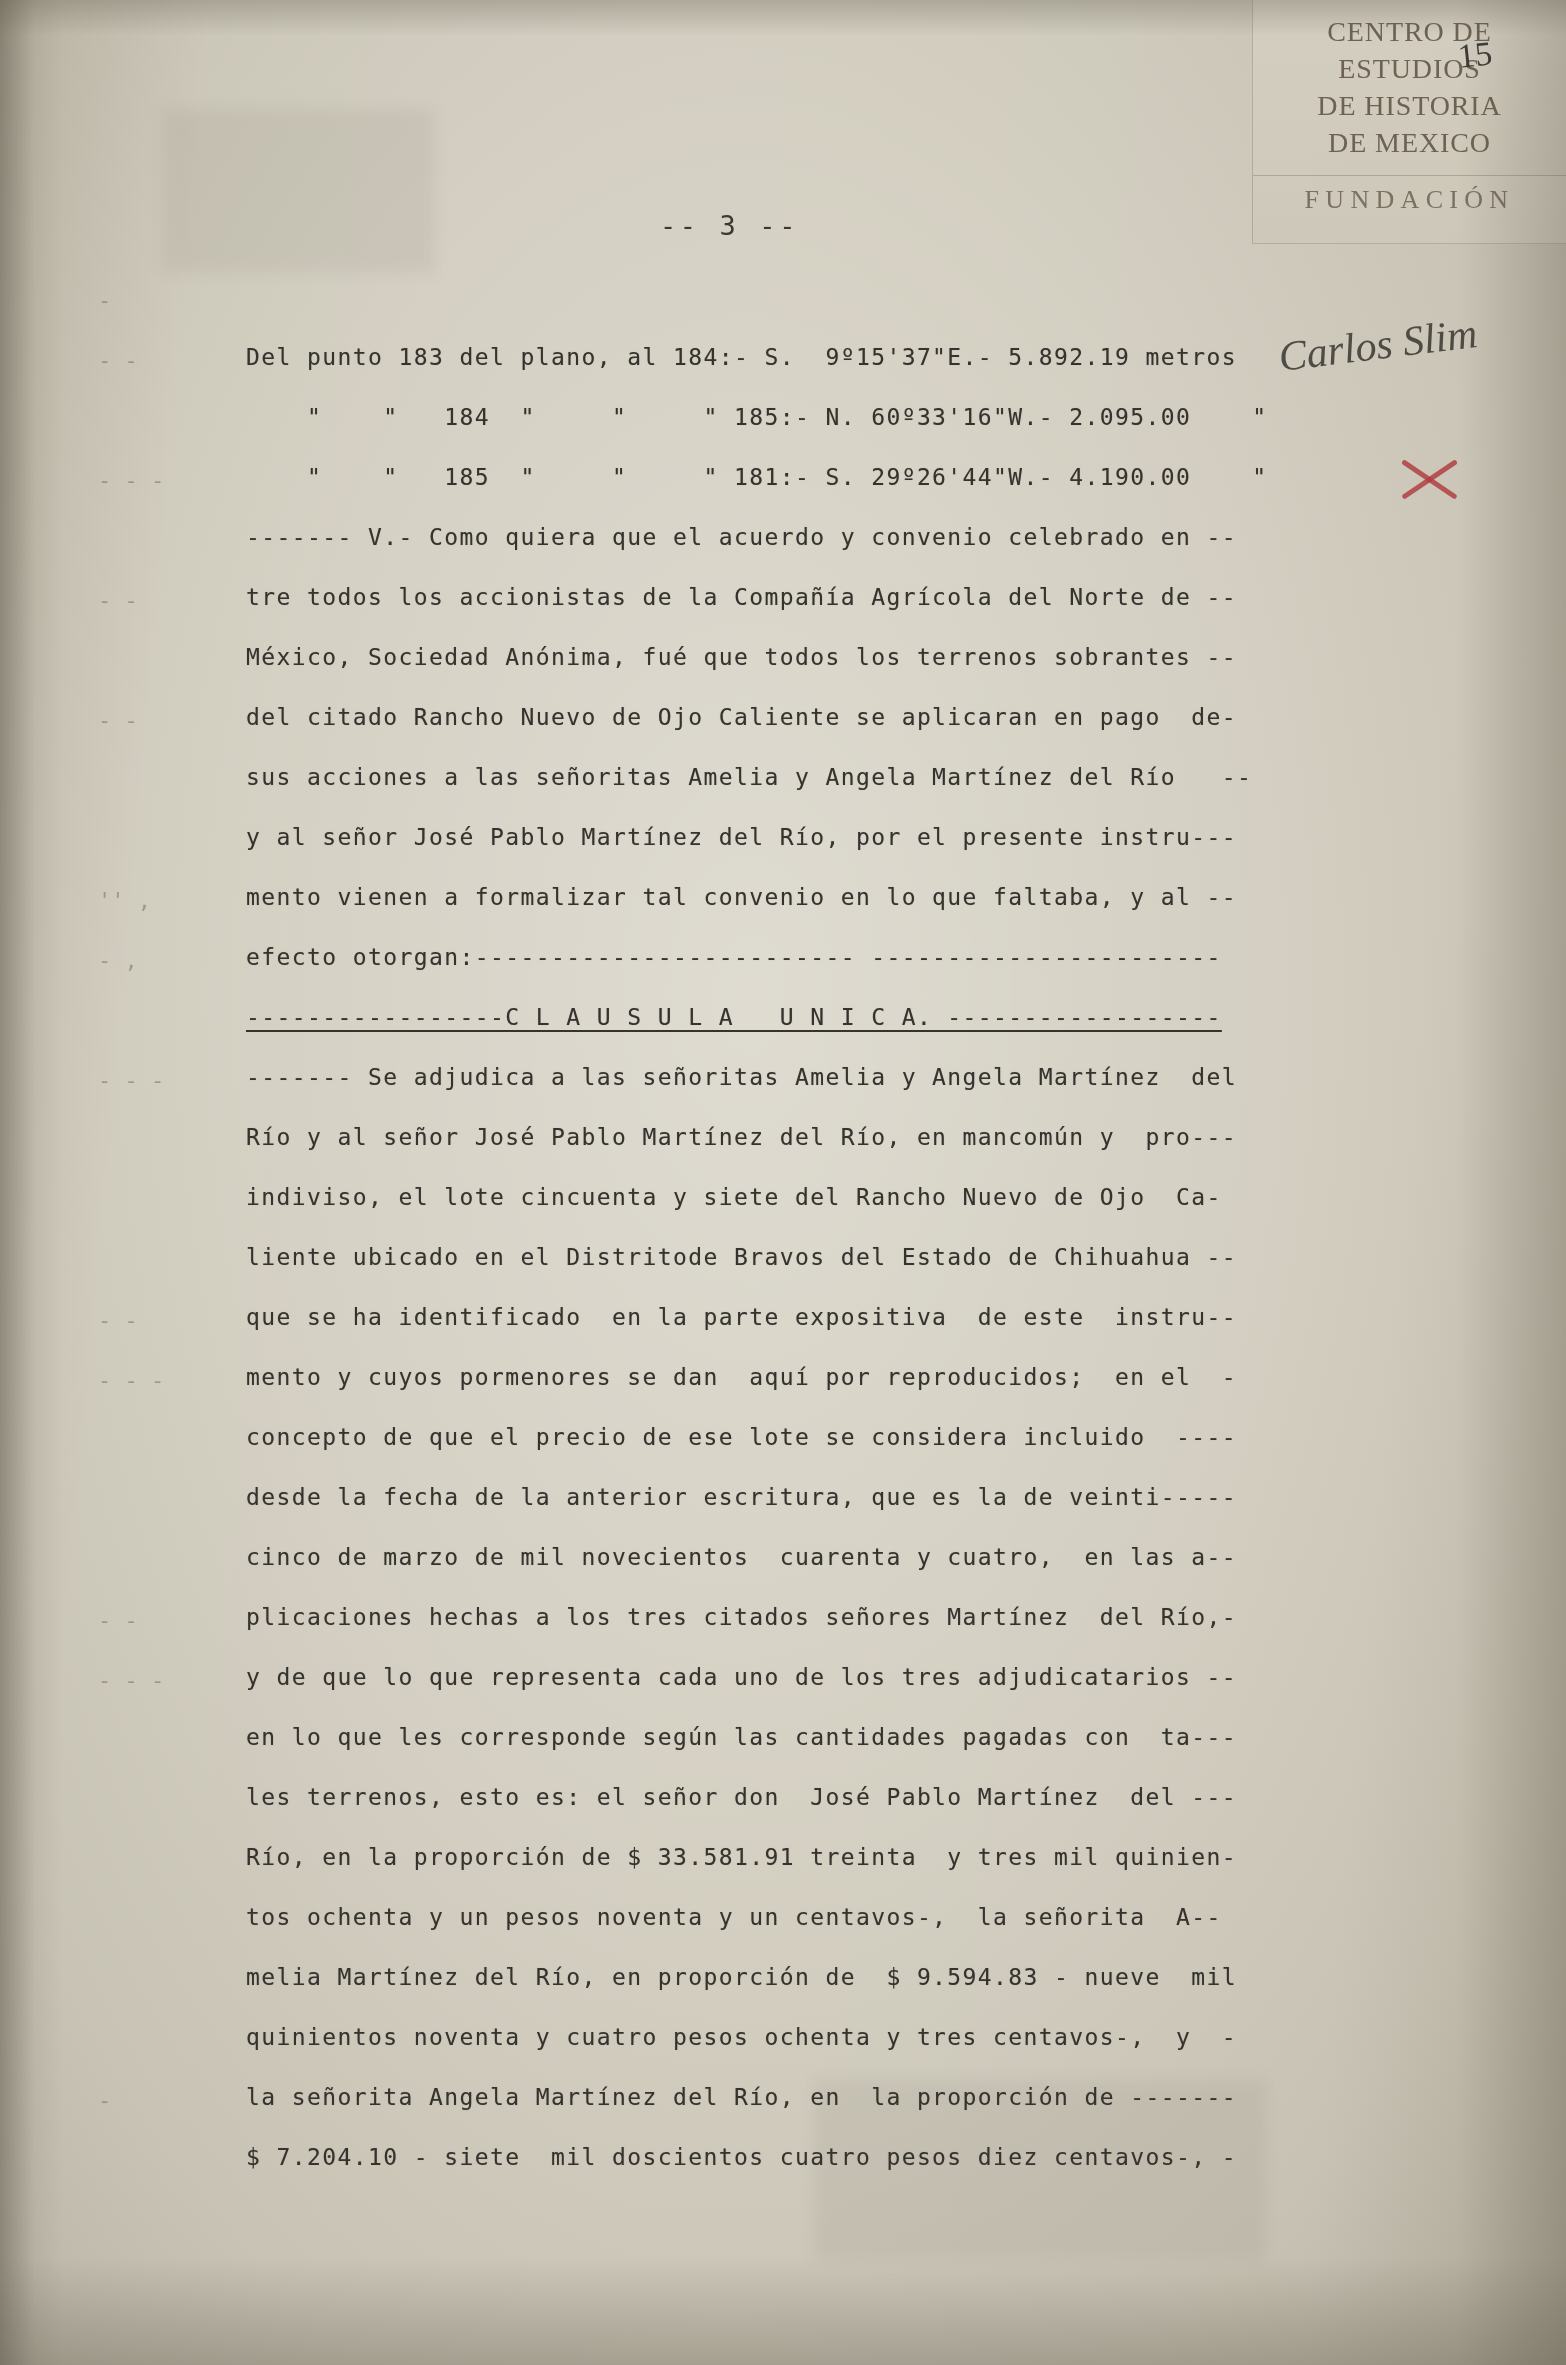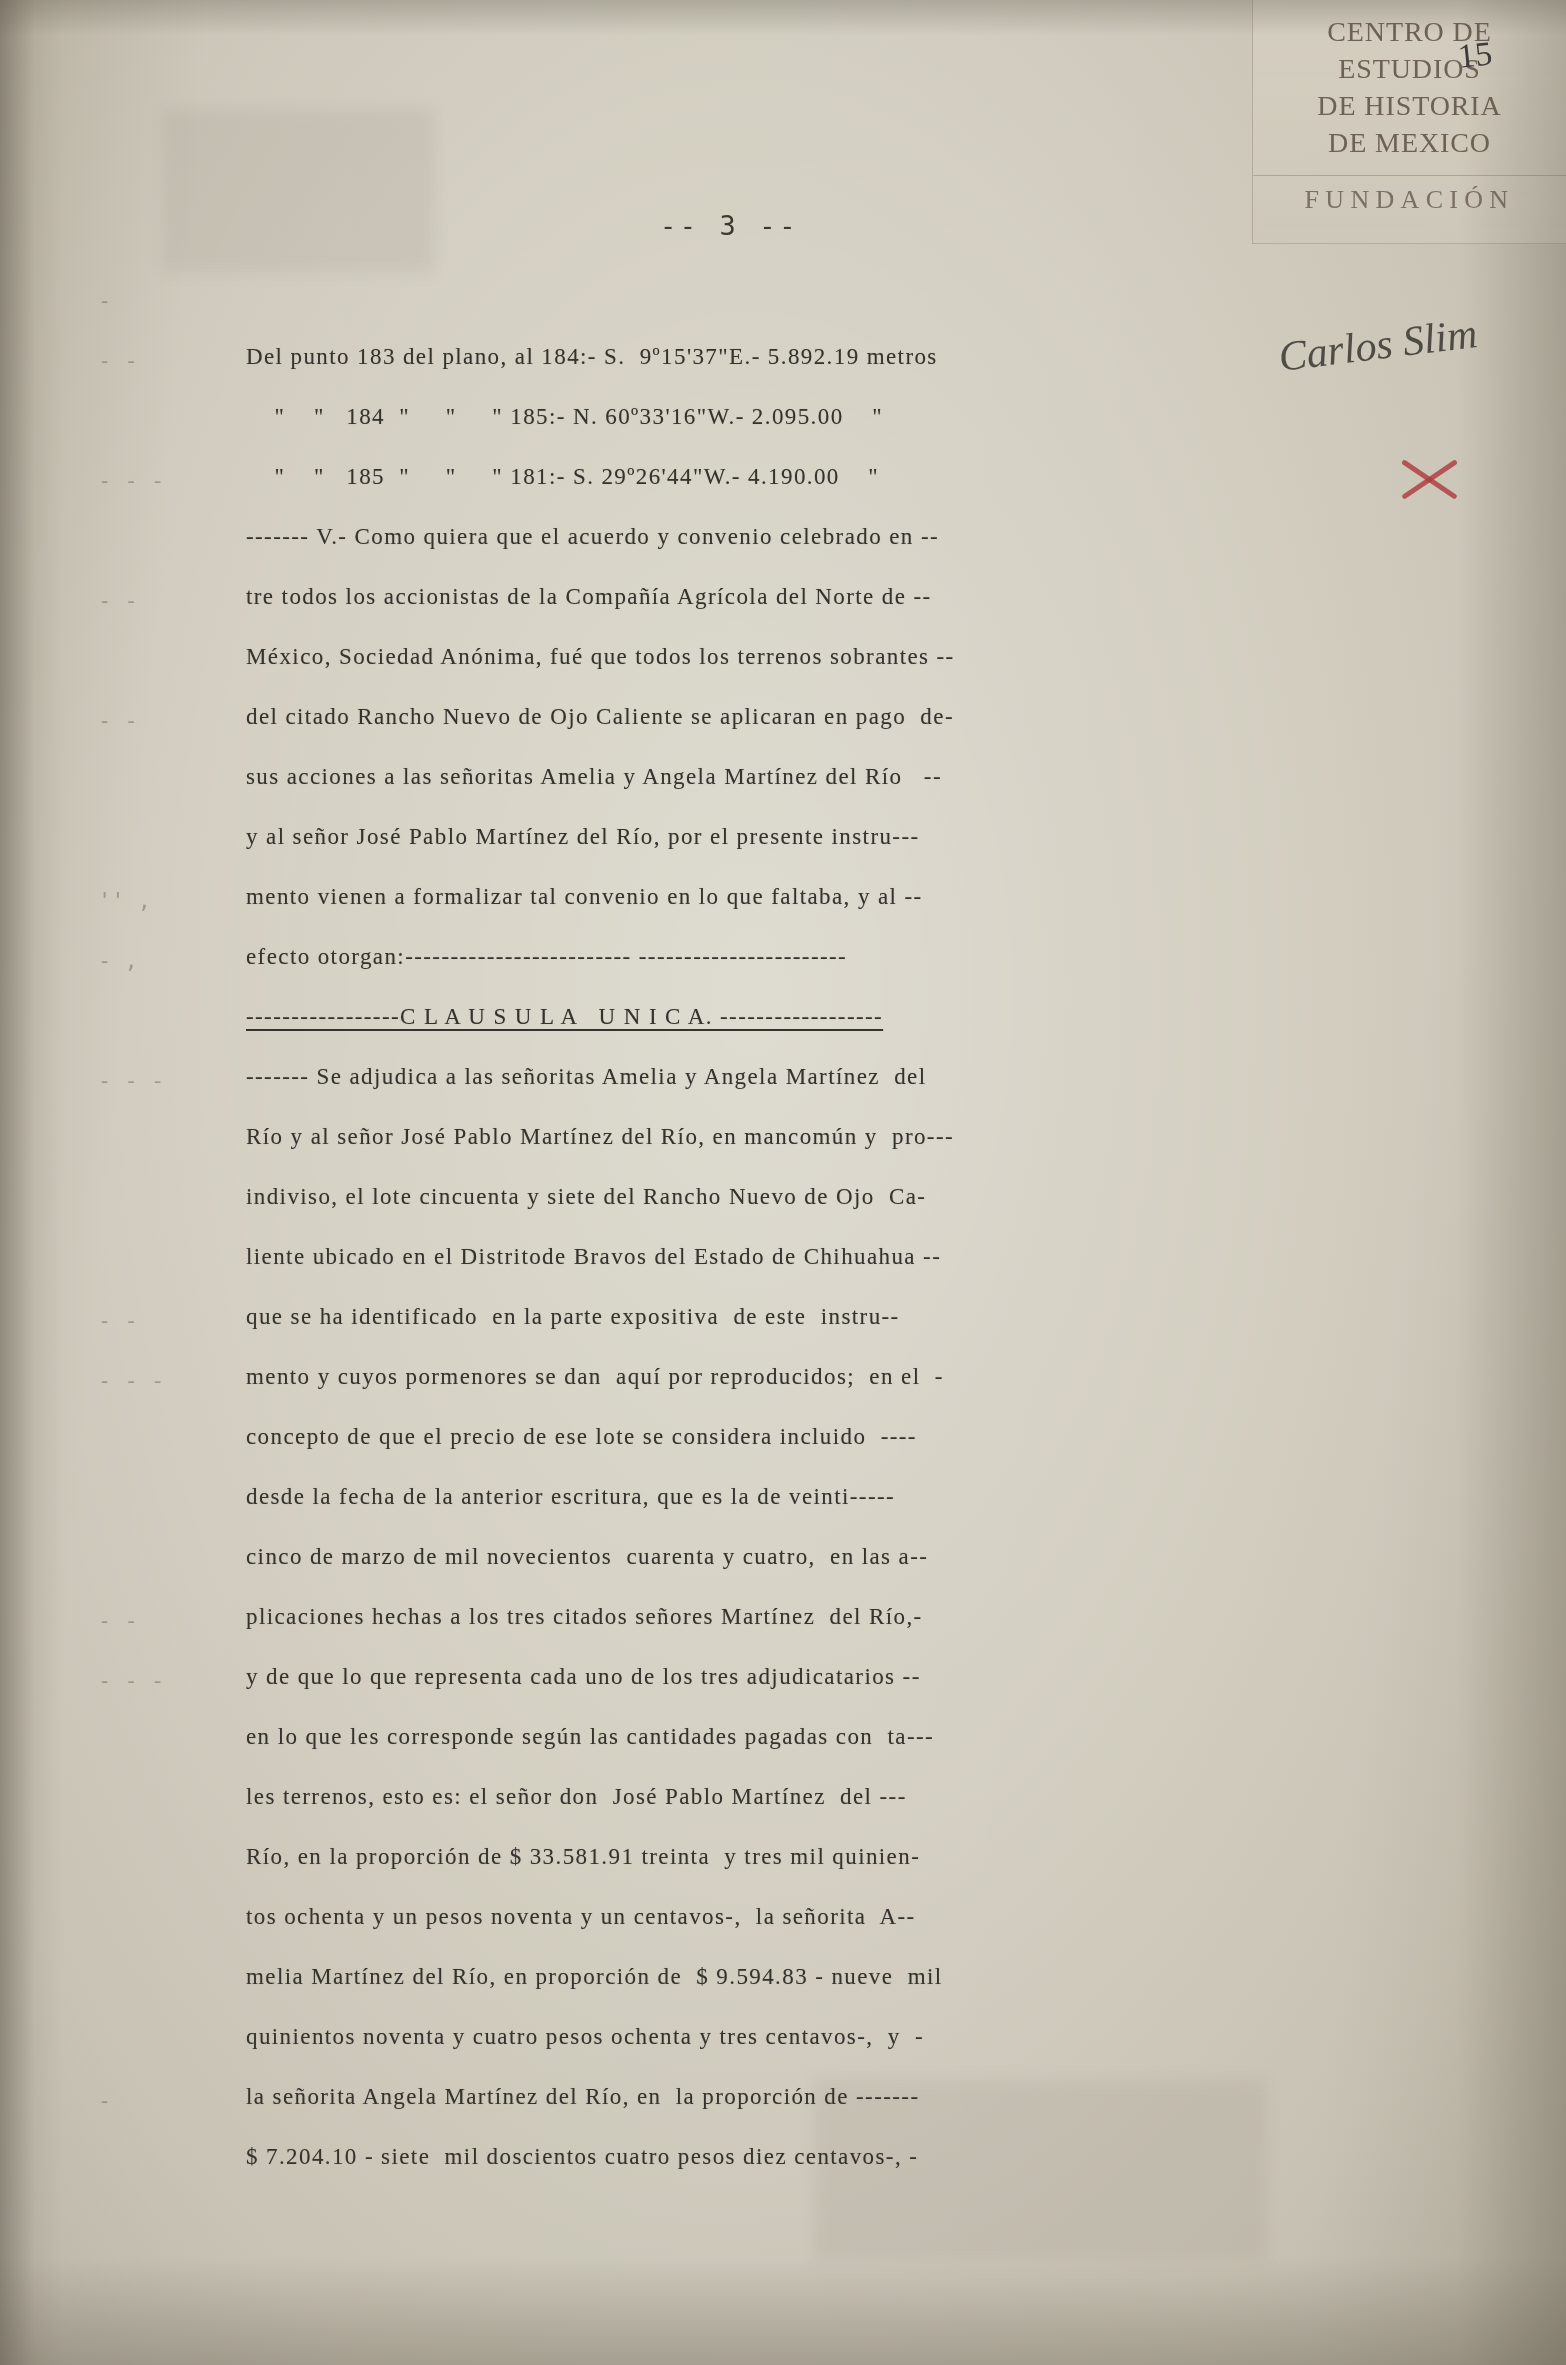--- a/index.html
+++ b/index.html
@@ -137,21 +137,20 @@
     font-size: 23px;
     line-height: 60px;
     letter-spacing: 1.4px;
     color: #35332e;
     white-space: pre-wrap;
   }
   .body-text .line {
     display: block;
     white-space: pre;
     text-shadow: 0 0 0.9px rgba(50,48,44,0.25);
-    font-family: Liberation Serif, serif;
   }
   .body-text .line.u {
     text-decoration: underline;
     text-underline-offset: 5.4px;
   }
 
   
   .margin-marks {
     position: absolute;
     left: 98px;

